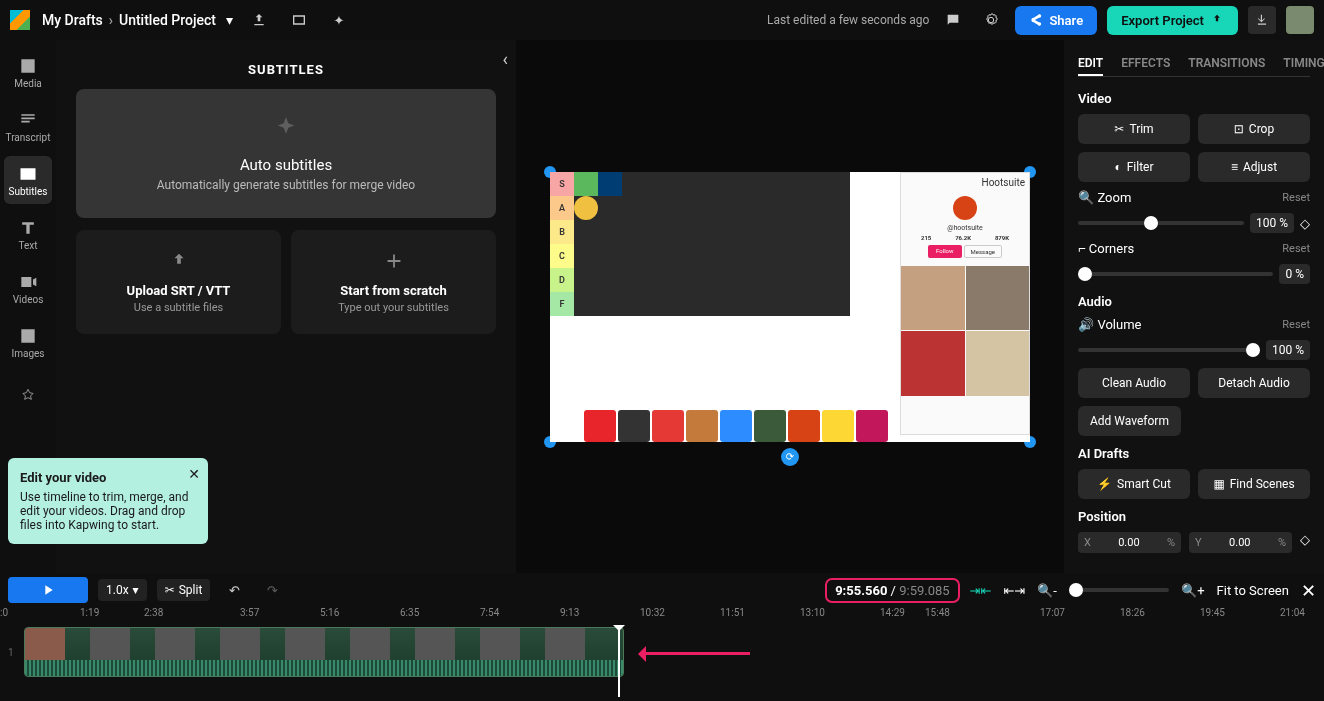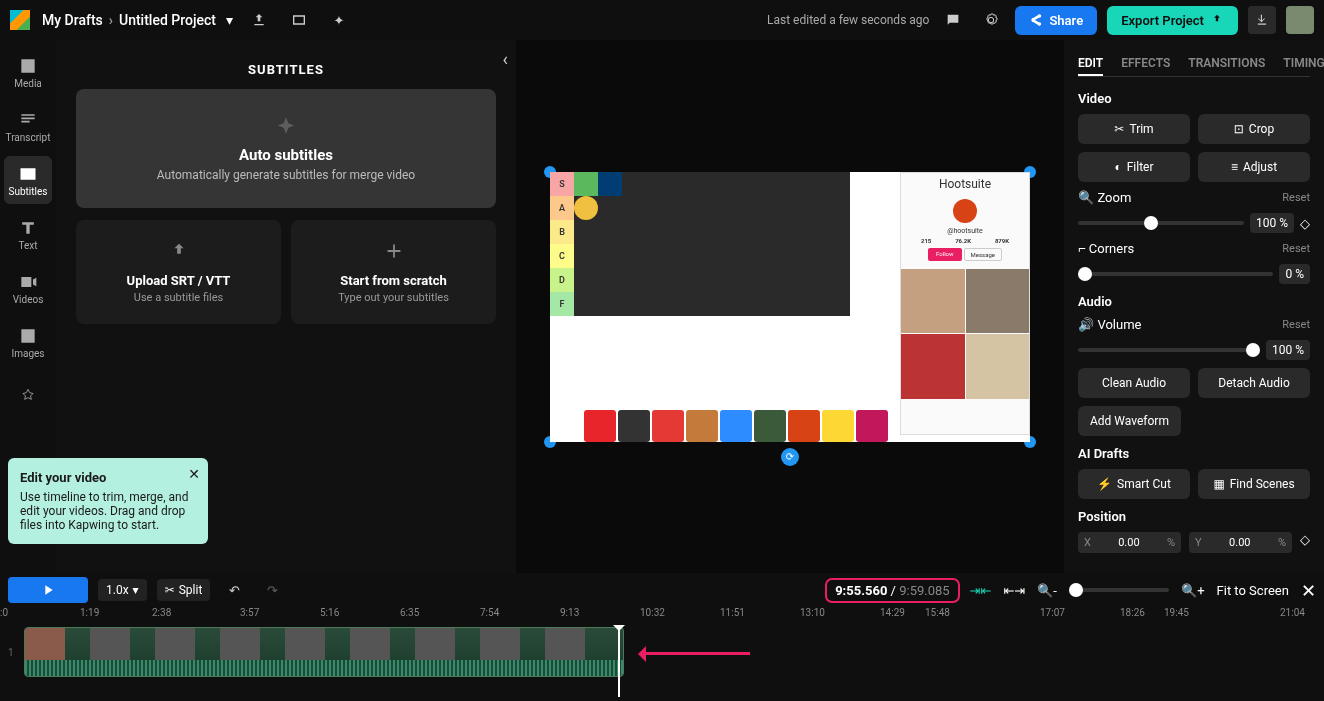--- a/index.html
+++ b/index.html
@@ -18,21 +18,21 @@
 .avatar{width:28px;height:28px;border-radius:4px;background:#7a8a6e}
 .main{display:flex;height:533px}
 .sidebar{width:56px;background:#0f0f0f;display:flex;flex-direction:column;align-items:center;padding-top:8px;gap:6px}
 .side-item{width:48px;height:48px;display:flex;flex-direction:column;align-items:center;justify-content:center;gap:2px;font-size:10px;color:#aaa;cursor:pointer;border-radius:6px}
 .side-item.active{background:#2a2a2a;color:#fff}
 .side-item svg{width:20px;height:20px}
 .panel{width:460px;background:#111;padding:10px 20px;position:relative}
 .panel-header{font-weight:700;letter-spacing:1px;text-align:center;padding:12px 0;font-size:13px}
 .collapse{position:absolute;right:8px;top:8px;font-size:18px;color:#ccc;cursor:pointer}
 .auto-card{background:#353535;border-radius:8px;padding:26px 20px;text-align:center;margin-bottom:12px;cursor:pointer}
-.auto-card h3{font-size:15px;font-weight:700;}
+.auto-card h3{font-size:15px;font-weight:400;margin-top:10px}
 .auto-card p{color:#bbb;font-size:12px;margin-top:4px}
 .option-row{display:flex;gap:10px}
 .option-card{flex:1;background:#1c1c1c;border-radius:8px;padding:20px 10px;text-align:center;cursor:pointer}
 .option-card h4{font-size:13px;font-weight:700;margin-top:8px}
 .option-card p{color:#999;font-size:11px;margin-top:3px}
 .canvas{flex:1;background:#0a0a0a;display:flex;align-items:center;justify-content:center;position:relative}
 .canvas-content{width:480px;height:270px;background:#fff;position:relative}
 .handle{width:12px;height:12px;background:#2196f3;border-radius:50%;position:absolute}
 .tier-list{position:absolute;left:0;top:0;width:300px}
 .tier-row{display:flex;height:24px}
@@ -256,21 +256,21 @@
             <div class="brand-ico" style="background:#333"></div>
             <div class="brand-ico" style="background:#e53935"></div>
             <div class="brand-ico" style="background:#c47a3a"></div>
             <div class="brand-ico" style="background:#2d8cff"></div>
             <div class="brand-ico" style="background:#3a5a3a"></div>
             <div class="brand-ico" style="background:#d84315"></div>
             <div class="brand-ico" style="background:#fdd835"></div>
             <div class="brand-ico" style="background:#c2185b"></div>
         </div>
         <div class="phone">
-          <div style="text-align:center;font-size:12px;color:#333;padding:4px">Hootsuite</div>
+          <div style="text-align:right;font-size:10px;color:#333;padding:4px">Hootsuite</div>
           <div style="width:24px;height:24px;background:#d84315;border-radius:50%;margin:4px auto"></div>
           <div style="text-align:center;font-size:7px;color:#333">@hootsuite</div>
           <div style="display:flex;justify-content:space-around;font-size:6px;color:#333;padding:2px 8px">
               <b>215</b>
               <b>76.2K</b>
               <b>879K</b>
             </div>
           <div style="display:flex;gap:2px;justify-content:center;padding:2px">
               <div style="background:#e91e63;color:#fff;font-size:6px;padding:2px 8px;border-radius:2px">Follow</div>
               <div style="border:1px solid #ccc;font-size:6px;padding:2px 6px;border-radius:2px;color:#333">Message</div>
@@ -407,34 +407,34 @@
     <span>🔍+</span>
     <span>Fit to Screen</span>
     <span style="font-size:18px">✕</span>
   </div>
 </div>
 
 <div class="timeline">
   <div class="ruler" id="ruler">
       <span style="left: 0px;">:0</span>
       <span style="left: 80px;">1:19</span>
-      <span style="left: 152px;">2:38</span>
+      <span style="left: 144px;">2:38</span>
       <span style="left: 240px;">3:57</span>
       <span style="left: 320px;">5:16</span>
       <span style="left: 400px;">6:35</span>
       <span style="left: 480px; text-align: center;">7:54</span>
       <span style="left: 560px;">9:13</span>
       <span style="left: 640px;">10:32</span>
       <span style="left: 720px;">11:51</span>
       <span style="left: 800px;">13:10</span>
       <span style="left: 880px;">14:29</span>
       <span style="left: 925px;">15:48</span>
       <span style="left: 1040px;">17:07</span>
       <span style="left: 1120px;">18:26</span>
-      <span style="left: 1164px;">19:45</span>
+      <span style="left: 1200px;">19:45</span>
       <span style="left: 1280px;">21:04</span>
     </div>
   <div class="track-area">
     <div class="track-num">1</div>
     <div class="clip">
       <div class="clip-thumbs">
           <div class="clip-thumb" style="background:#8a5a4a"></div>
           <div class="clip-thumb"></div>
           <div class="clip-thumb"></div>
           <div class="clip-thumb"></div>

